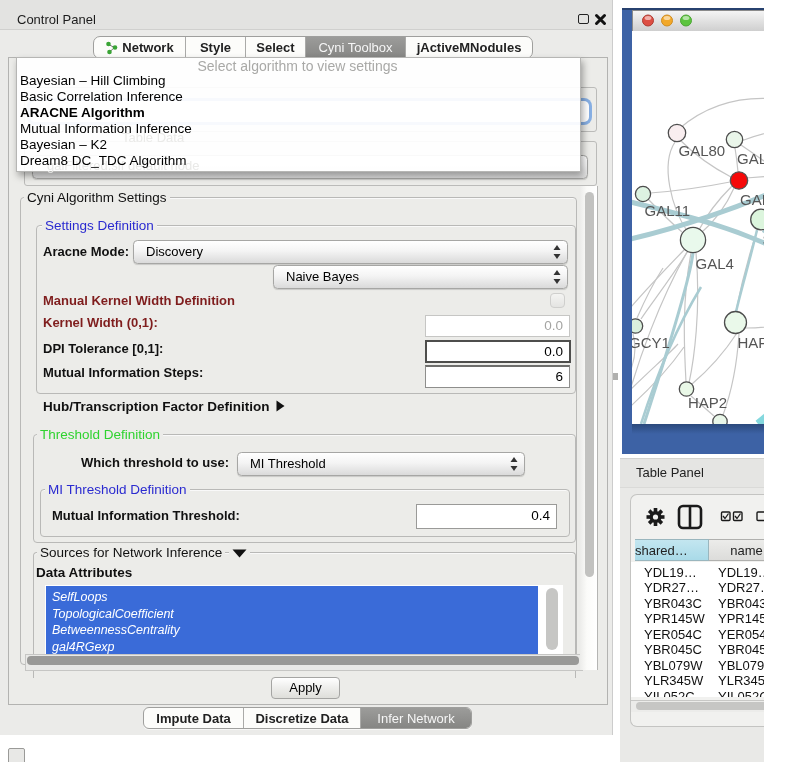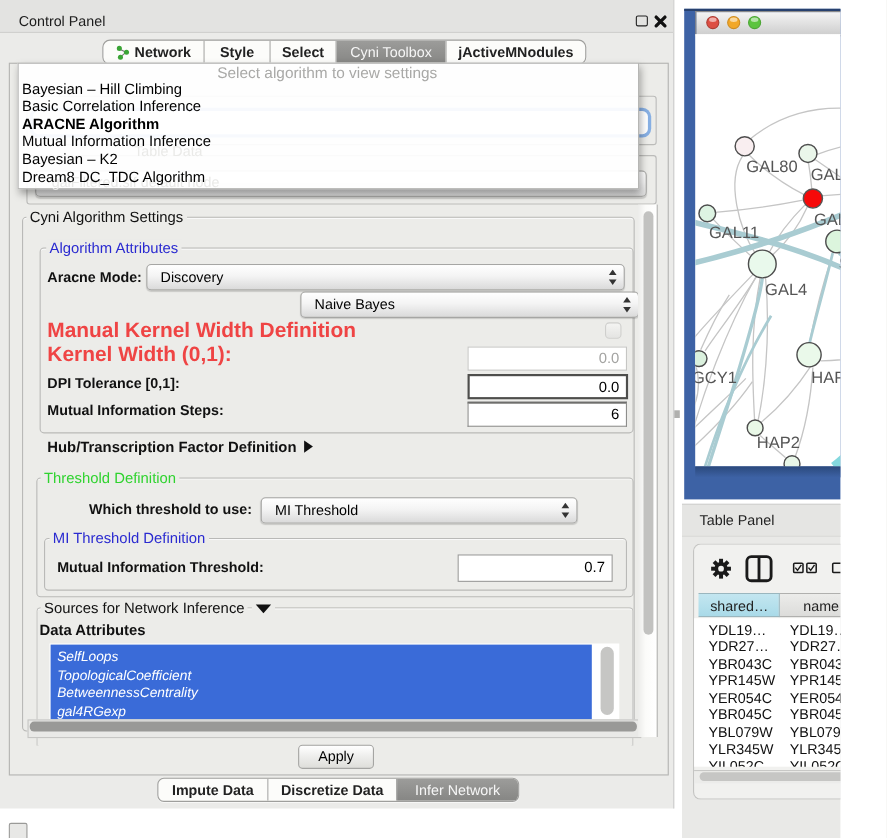--- a/index.html
+++ b/index.html
@@ -1,21 +1,21 @@
 <!DOCTYPE html>
 <html><head>
 <meta charset="utf-8">
 <style>
   html,body{margin:0;padding:0;}
   body{width:806px;height:762px;overflow:hidden;background:#fff;
        font-family:"Liberation Sans", sans-serif;}
   #root{position:relative;width:764px;height:762px;background:#fff;overflow:hidden;}
   .abs{position:absolute;}
   .lbl{position:absolute;font-size:13px;font-weight:bold;color:#111;white-space:nowrap;line-height:16px;}
-  .glbl{position:absolute;font-size:19px;font-weight:bold;color:#ef4444;white-space:nowrap;line-height:16px;}
+  .glbl{position:absolute;font-size:13px;font-weight:bold;color:#7f1d1d;white-space:nowrap;line-height:16px;}
   .grp{position:absolute;border:1px solid #b9b9b7;border-radius:4px;
        box-shadow:inset 0 1px 0 rgba(255,255,255,.7);}
   .gtitle{position:absolute;font-size:13.5px;background:#ecece9;padding:0 3px;white-space:nowrap;line-height:15px;}
   .combo{position:absolute;border:1px solid #a6a6a4;border-radius:4.5px;
          background:linear-gradient(#ffffff,#f4f4f4 45%,#dadada);
          box-shadow:0 1px 1px rgba(0,0,0,0.15);}
   .combo .ct{position:absolute;left:12px;top:3px;font-size:13px;color:#000;}
   .carr{position:absolute;right:6px;top:4px;}
   .field{position:absolute;background:#fff;font-size:13.5px;color:#000;
          text-align:right;white-space:nowrap;}
@@ -57,31 +57,31 @@
 
   <div class="abs" style="left:24px;top:87px;width:571px;height:43px;border:1px solid #bbbbb9;border-radius:3px;"></div>
   <div class="abs" style="left:30px;top:101px;width:559px;height:21px;border-radius:5px;background:#fff;box-shadow:0 0 0 3px rgba(110,160,225,.8);"></div>
   <div class="abs" style="left:24px;top:141px;width:571px;height:43px;border:1px solid #bbbbb9;border-radius:3px;"></div>
   <div class="combo" style="left:32px;top:155px;width:554px;height:22px;"></div>
 
   <div class="grp" style="left:20px;top:197px;width:555px;height:466px;"></div>
   <div class="gtitle" style="left:24px;top:190px;color:#111;">Cyni Algorithm Settings</div>
 
   <div class="grp" style="left:36px;top:225px;width:538px;height:167px;"></div>
-  <div class="gtitle" style="left:42px;top:218px;color:#2a2ad0;">Algorithm Attributes</div>
+  <div class="gtitle" style="left:42px;top:218px;color:#2a2ad0;">Settings Definition</div>
 
   <div class="lbl" style="left:43px;top:244px;">Aracne Mode:</div>
   <div class="combo" style="left:133px;top:240px;width:433px;height:22px;">
       <span class="ct">Discovery</span>
     <svg class="carr" width="8" height="15" viewBox="0 0 8 15">
         <path d="M4 0 L7.5 5 H0.5 Z" fill="#333"></path>
         <path d="M4 14 L0.5 9 H7.5 Z" fill="#333"></path>
       </svg>
     </div>
-  <div class="combo" style="left:273px;top:265px;width:293px;height:22px;padding-left:13px;">
+  <div class="combo" style="left:273px;top:265px;width:293px;height:22px;">
       <span class="ct">Naive Bayes</span>
     <svg class="carr" width="8" height="15" viewBox="0 0 8 15">
         <path d="M4 0 L7.5 5 H0.5 Z" fill="#333"></path>
         <path d="M4 14 L0.5 9 H7.5 Z" fill="#333"></path>
       </svg>
     </div>
 
   <div class="glbl" style="left:43px;top:293px;">Manual Kernel Width Definition</div>
   <div class="abs" style="left:550px;top:293px;width:13px;height:13px;border:1px solid #cfcfcd;border-radius:4px;background:linear-gradient(#f4f4f2,#e4e4e2);"></div>
 
@@ -108,21 +108,21 @@
     <svg class="carr" width="8" height="15" viewBox="0 0 8 15">
         <path d="M4 0 L7.5 5 H0.5 Z" fill="#333"></path>
         <path d="M4 14 L0.5 9 H7.5 Z" fill="#333"></path>
       </svg>
     </div>
 
   <div class="grp" style="left:40px;top:489px;width:528px;height:46px;"></div>
   <div class="gtitle" style="left:45px;top:482px;color:#2a2ad0;">MI Threshold Definition</div>
 
   <div class="lbl" style="left:52px;top:508px;">Mutual Information Threshold:</div>
-  <div class="field" style="left:416px;top:504px;width:133px;height:20px;border:1px solid #9a9a98;padding:3px 6px 0 0;">0.7</div>
+  <div class="field" style="left:416px;top:504px;width:133px;height:20px;border:1px solid #9a9a98;padding:3px 6px 0 0;">0.4</div>
 
   <div class="grp" style="left:33px;top:552px;width:541px;height:125px;border-bottom:none;border-radius:4px 4px 0 0;"></div>
   <div class="gtitle" style="left:37px;top:545px;color:#111;">Sources for Network Inference</div>
   <svg class="abs" style="left:229px;top:549px;background:#ecece9;padding:0 3px;" width="15" height="9" viewBox="0 0 15 9">
       <path d="M0.5 0.5 L14.5 0.5 L7.5 8.5 Z" fill="#111"></path>
     </svg>
   <div class="lbl" style="left:36px;top:565px;font-size:13.5px;">Data Attributes</div>
 
   <div class="abs" style="left:45px;top:585px;width:518px;height:69px;background:#fff;"></div>
   <div class="abs" style="left:46px;top:586px;width:492px;height:68px;background:#3a6bd8;"></div>
@@ -272,21 +272,21 @@
       <rect x="127" y="18" width="8.5" height="8.5" rx="1"></rect>
       <rect x="139" y="18" width="8.5" height="8.5" rx="1"></rect>
     </g>
     <path d="M164 11 h10 l6 6 v16 a2 2 0 0 1 -2 2 h-14 a2 2 0 0 1 -2 -2 v-20 a2 2 0 0 1 2 -2 z" fill="none" stroke="#1a1a1a" stroke-width="2.4"></path>
   </svg>
 
   <div class="abs" style="left:631px;top:539px;width:175px;height:23px;overflow:hidden;">
     <div class="abs" style="left:4px;top:0;width:74px;height:22px;background:linear-gradient(#c3e6f0,#a9dae8);border:1px solid #9ab6be;border-left:none;box-sizing:border-box;"></div>
     <div class="abs" style="left:78px;top:0;width:75px;height:22px;background:linear-gradient(#ececea,#dcdcda);border:1px solid #b0b0ae;border-left:none;box-sizing:border-box;"></div>
     <div class="abs" style="left:153px;top:0;width:80px;height:22px;background:linear-gradient(#c3e6f0,#a9dae8);border:1px solid #9ab6be;border-left:none;box-sizing:border-box;"></div>
-    <div class="abs" style="left:4px;top:4px;width:74px;text-align:center;font-size:13px;color:#222;">shared…</div>
+    <div class="abs" style="left:4px;top:4px;width:74px;font-size:13px;color:#222;">shared…</div>
     <div class="abs" style="left:78px;top:4px;width:75px;text-align:center;font-size:13px;color:#222;">name</div>
   </div>
 
   <div class="abs" style="left:631px;top:562px;width:175px;height:135px;background:#fff;overflow:hidden;font-size:13px;color:#111;">
     <div style="position:absolute;left:13px;top:3px;line-height:15.45px;">YDL19…<br>YDR27…<br>YBR043C<br>YPR145W<br>YER054C<br>YBR045C<br>YBL079W<br>YLR345W<br>YIL052C</div>
     <div style="position:absolute;left:87px;top:3px;line-height:15.45px;">YDL19…<br>YDR27…<br>YBR043C<br>YPR145W<br>YER054C<br>YBR045C<br>YBL079W<br>YLR345W<br>YIL052C</div>
     <div style="position:absolute;left:156px;top:3px;line-height:15.45px;">13<br>12<br><br>9.<br>8.<br>9.<br><br>9.<br>9.</div>
   </div>
 
   <div class="abs" style="left:631px;top:700px;width:175px;height:11px;background:#ececea;border-top:1px solid #c8c8c6;"></div>

